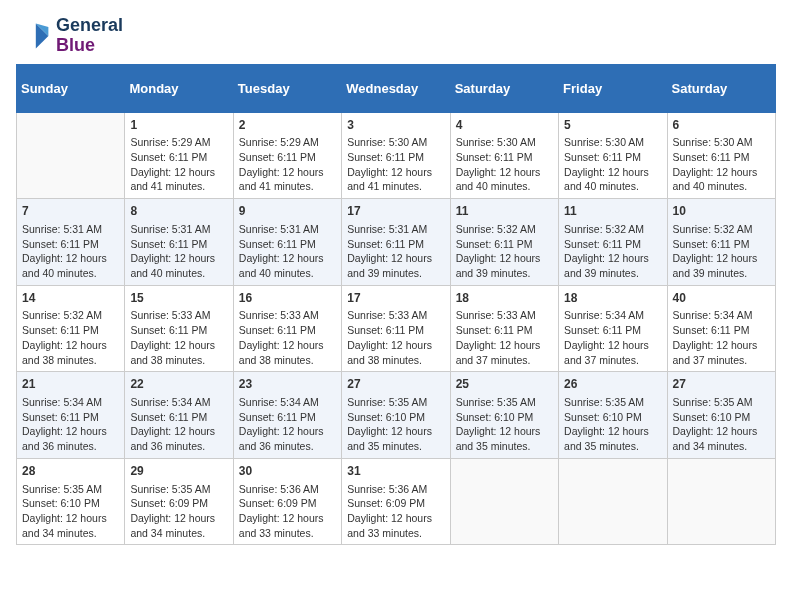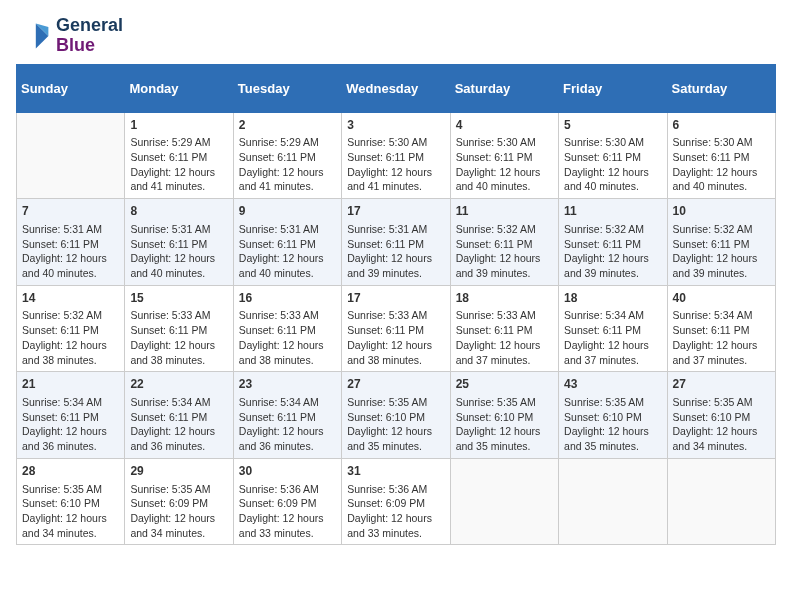--- a/index.html
+++ b/index.html
@@ -271,21 +271,21 @@
           <div>Sunset: 6:10 PM</div>
           <div>Daylight: 12 hours and 35 minutes.</div>
         </td>
         <td class="row-shade">
           <span class="day-number">25</span>
           <div>Sunrise: 5:35 AM</div>
           <div>Sunset: 6:10 PM</div>
           <div>Daylight: 12 hours and 35 minutes.</div>
         </td>
         <td class="row-shade">
-          <span class="day-number">43</span>
+          <span class="day-number">26</span>
           <div>Sunrise: 5:35 AM</div>
           <div>Sunset: 6:10 PM</div>
           <div>Daylight: 12 hours and 35 minutes.</div>
         </td>
         <td class="row-shade">
           <span class="day-number">27</span>
           <div>Sunrise: 5:35 AM</div>
           <div>Sunset: 6:10 PM</div>
           <div>Daylight: 12 hours and 34 minutes.</div>
         </td>

